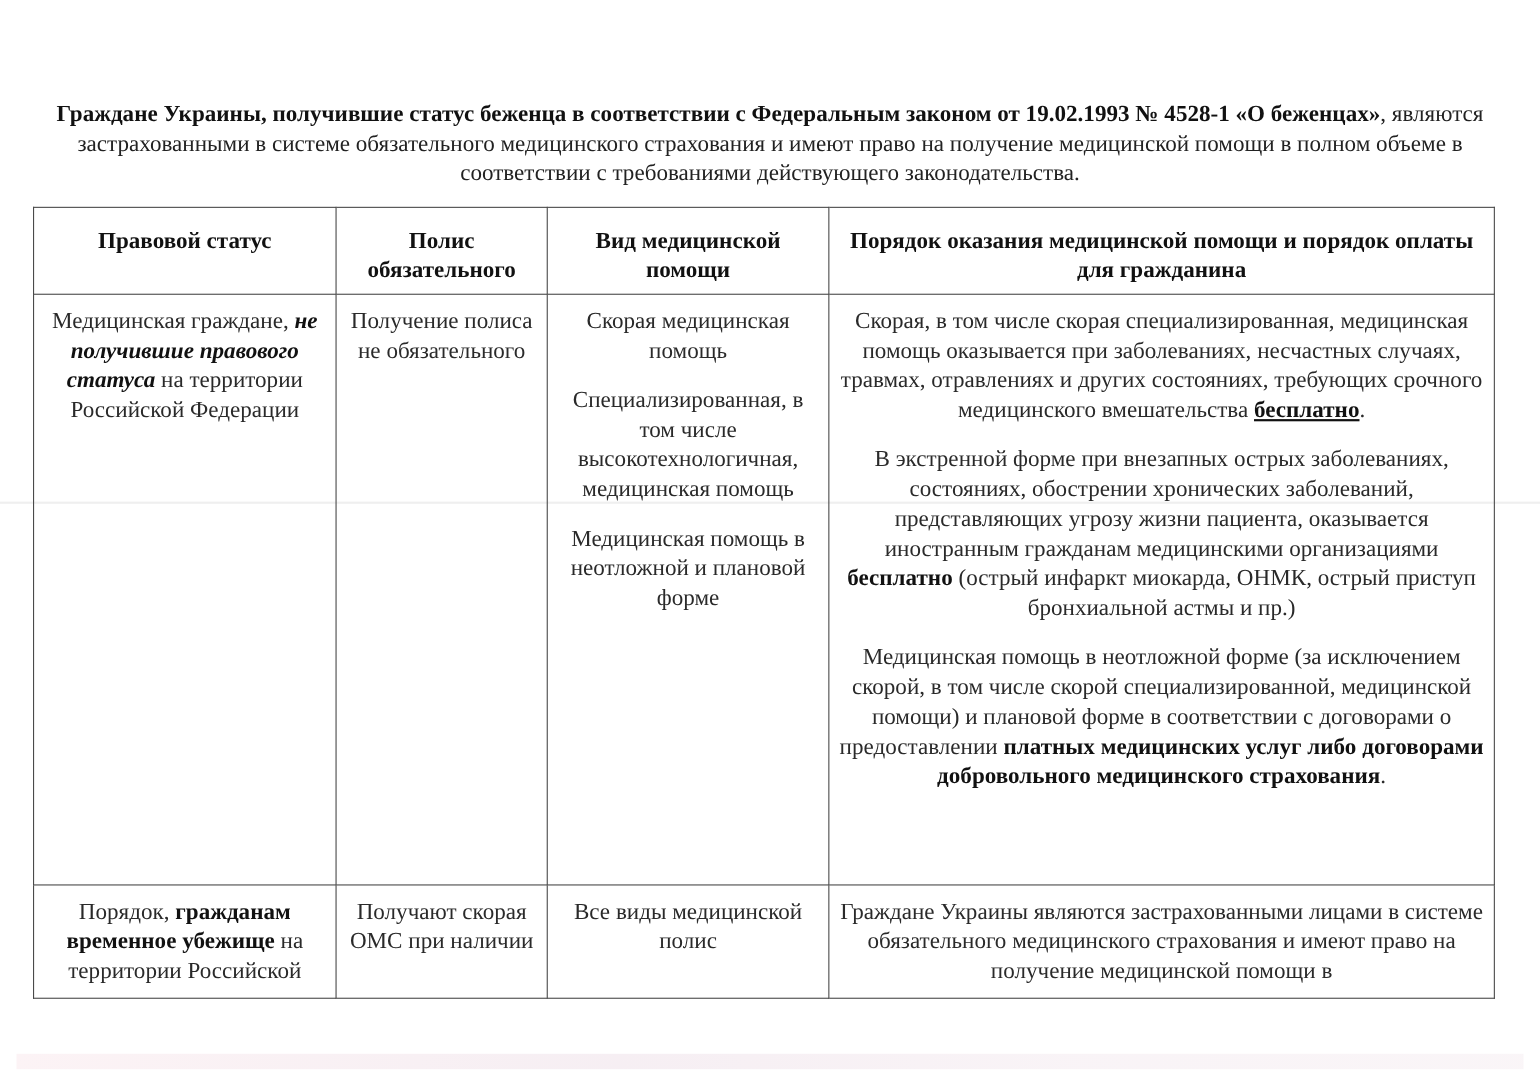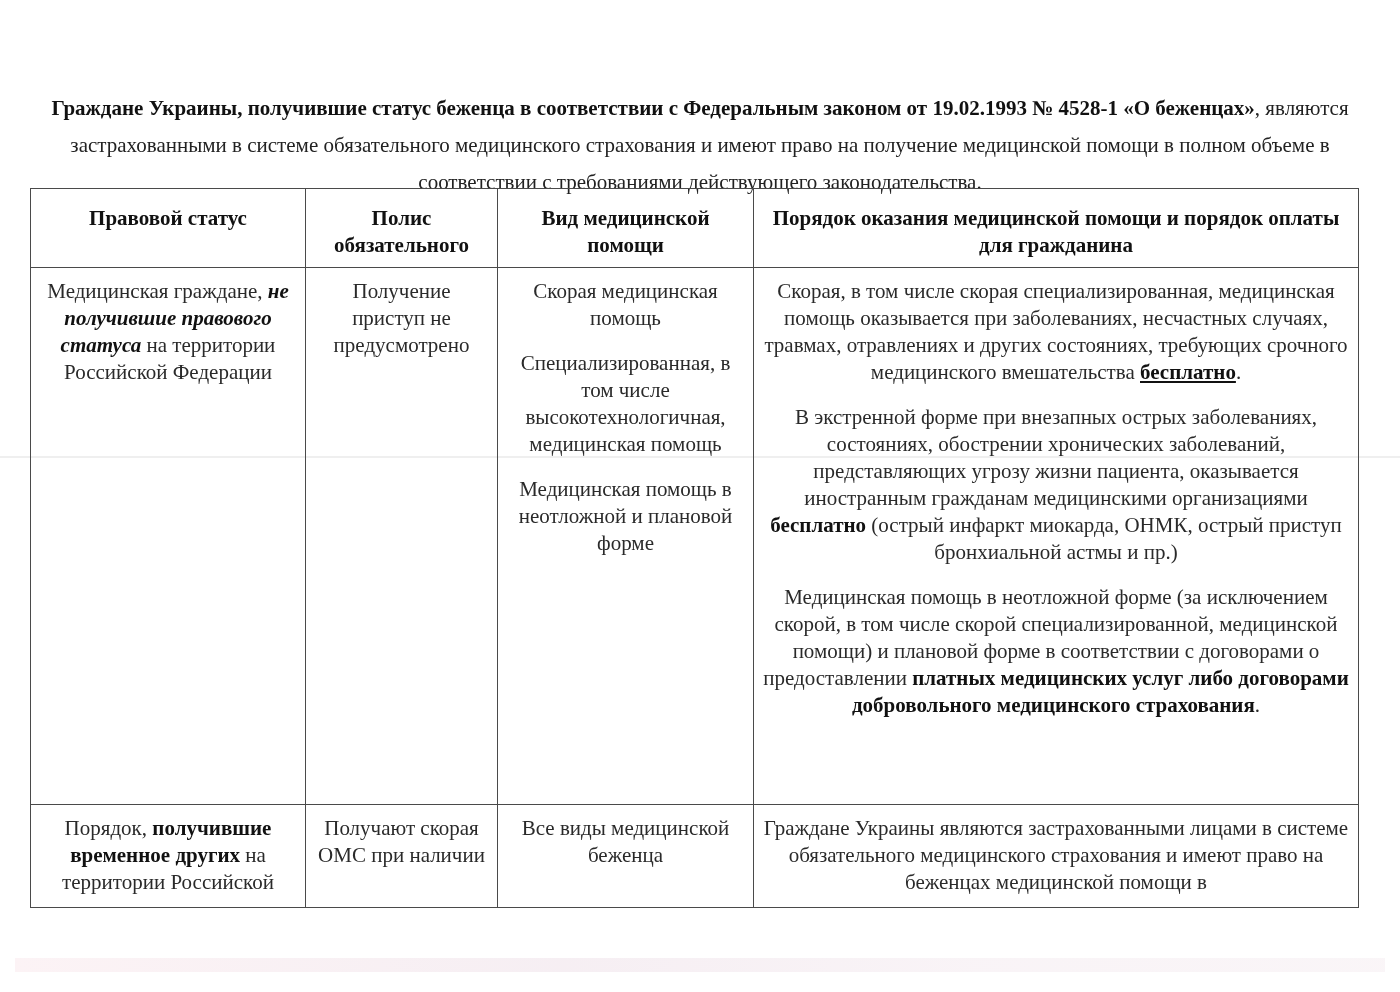--- a/index.html
+++ b/index.html
@@ -2,21 +2,21 @@
 <html><head>
 <meta charset="utf-8">
 <style>
   html, body { margin: 0; padding: 0; background: #ffffff; }
   body {
     width: 1400px; height: 992px; position: relative; overflow: hidden;
     font-family: "Liberation Serif", "DejaVu Serif", serif; color: #1a1a1a;
   }
   .intro {
     position: absolute; left: 40px; top: 90px; width: 1320px;
-    text-align: center; font-size: 21px; line-height: 37px; color: #222;
+    text-align: center; font-size: 21px; line-height: 27px; color: #222;
   }
   .intro b { color: #111; }
   .faint-rule {
     position: absolute; left: 0; width: 1400px; height: 2px; background: #efefef;
   }
   table.doc {
     position: absolute; left: 30px; top: 188px; width: 1328px;
     border-collapse: collapse; table-layout: fixed;
   }
   table.doc td, table.doc th {
@@ -59,44 +59,44 @@
       <th>Полис обязательного</th>
       <th>Вид медицинской помощи</th>
       <th>Порядок оказания медицинской помощи и порядок оплаты для гражданина</th>
     </tr>
   </thead>
   <tbody>
     <tr class="row1">
       <td>
         <span>Медицинская граждане, </span><span class="bi">не получившие правового статуса</span><span> на территории Российской Федерации</span>
       </td>
-      <td>Получение приступ не предусмотрено</td>
+      <td>Получение полиса не обязательного</td>
       <td>
         <div class="p">Скорая медицинская помощь</div>
         <div class="p">Специализированная, в том числе высокотехнологичная, медицинская помощь</div>
         <div class="p">Медицинская помощь в неотложной и плановой форме</div>
       </td>
       <td>
         <div class="p">
           <span>Скорая, в том числе скорая специализированная, медицинская помощь оказывается при заболеваниях, несчастных случаях, травмах, отравлениях и других состояниях, требующих срочного медицинского вмешательства </span><span class="bu">бесплатно</span><span>.</span>
         </div>
         <div class="p">
           <span>В экстренной форме при внезапных острых заболеваниях, состояниях, обострении хронических заболеваний, представляющих угрозу жизни пациента, оказывается иностранным гражданам медицинскими организациями </span><span class="b">бесплатно</span><span> (острый инфаркт миокарда, ОНМК, острый приступ бронхиальной астмы и пр.)</span>
         </div>
         <div class="p">
           <span>Медицинская помощь в неотложной форме (за исключением скорой, в том числе скорой специализированной, медицинской помощи) и плановой форме в соответствии с договорами о предоставлении </span><span class="b">платных медицинских услуг либо договорами добровольного медицинского страхования</span><span>.</span>
         </div>
       </td>
     </tr>
     <tr class="row2">
       <td>
-        <span>Порядок, </span><span class="b">получившие временное других</span><span> на территории Российской</span>
+        <span>Порядок, </span><span class="b">гражданам временное убежище</span><span> на территории Российской</span>
       </td>
       <td>Получают скорая ОМС при наличии</td>
       <td>
-        <div class="p">Все виды медицинской беженца</div>
+        <div class="p">Все виды медицинской полис</div>
       </td>
-      <td>Граждане Украины являются застрахованными лицами в системе обязательного медицинского страхования и имеют право на беженцах медицинской помощи в</td>
+      <td>Граждане Украины являются застрахованными лицами в системе обязательного медицинского страхования и имеют право на получение медицинской помощи в</td>
     </tr>
   </tbody>
 </table>
 
 <div class="scan-smudge"></div>
 
 </body></html>

